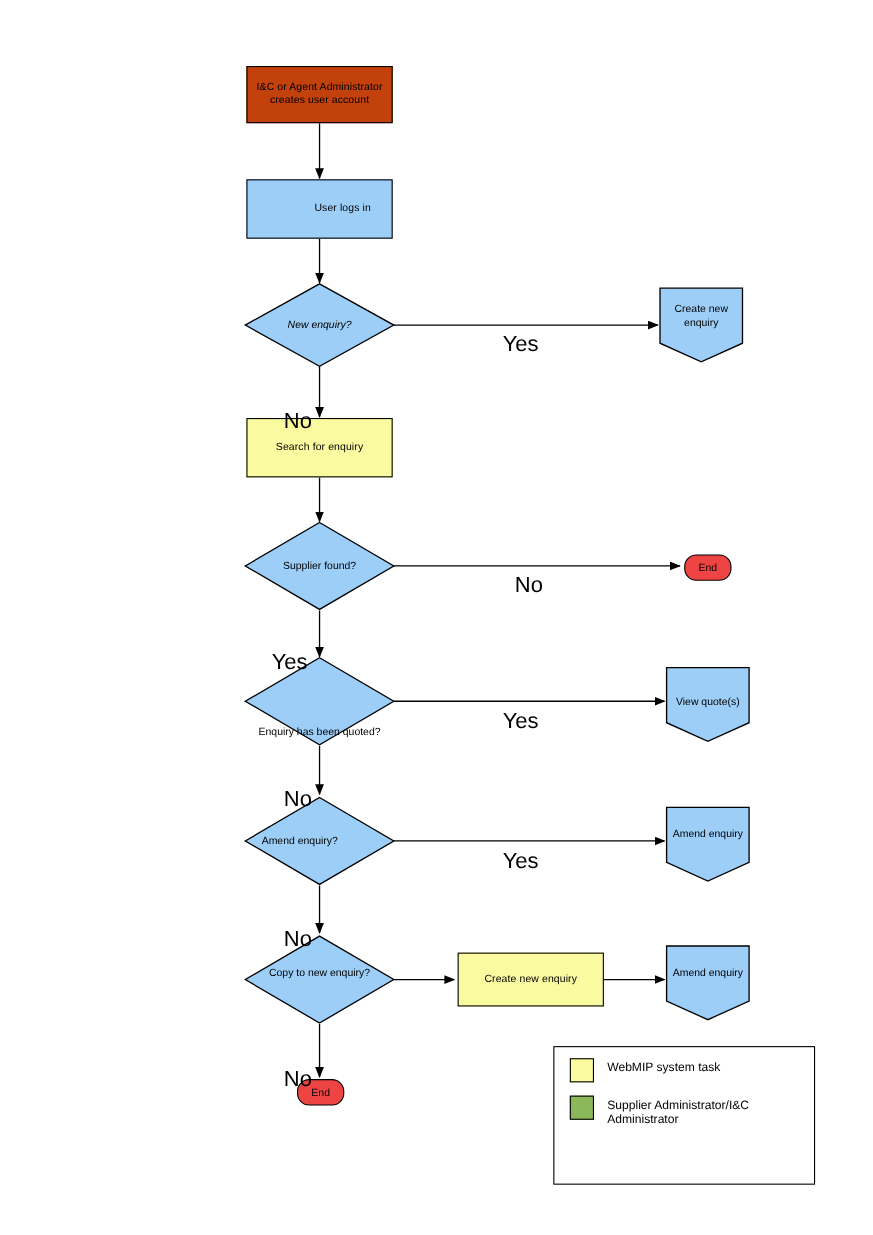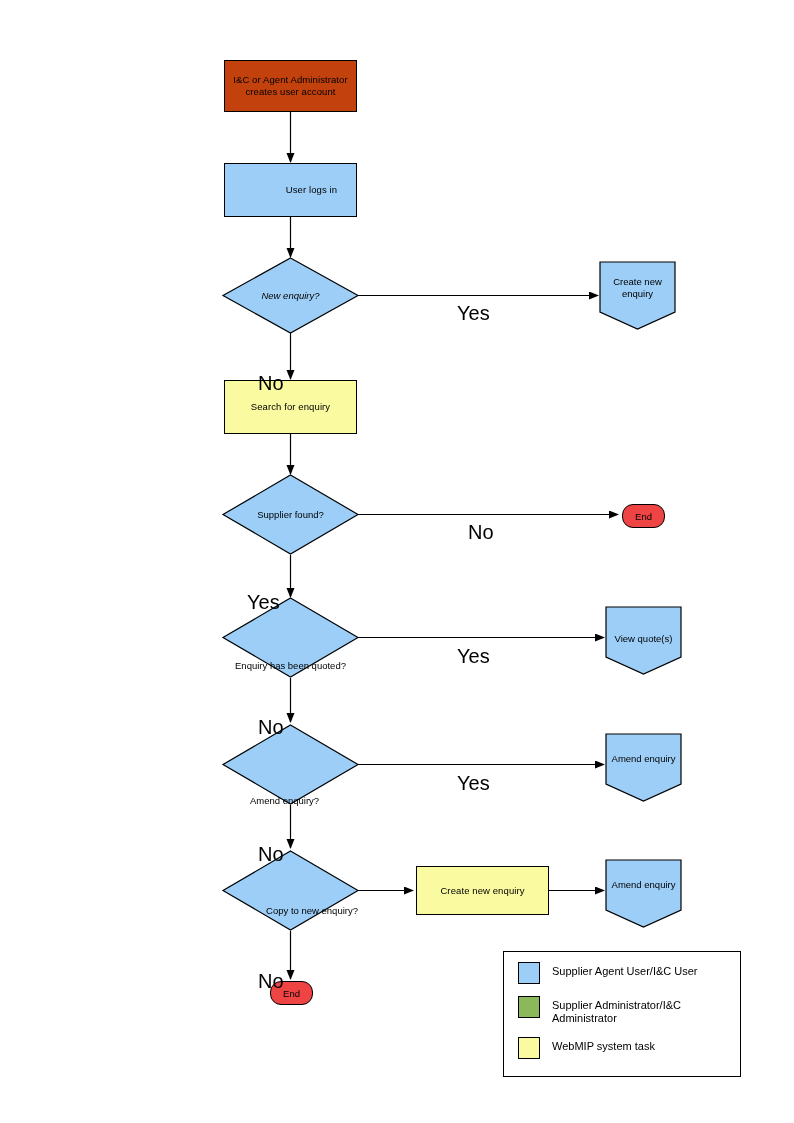--- a/index.html
+++ b/index.html
@@ -190,29 +190,29 @@
 </div>
 
 <div class="label-overlay" style="left:223px; top:652px; width:135px; height:28px;">
   <span>Enquiry has been quoted?</span>
 </div>
 
 <div class="label-overlay" style="left:606px; top:631px; width:75px; height:16px;">
   <span>View quote(s)</span>
 </div>
 
-<div class="label-overlay" style="left:217px; top:751px; width:135px; height:28px;margin-top:36px;">
+<div class="label-overlay" style="left:205px; top:751px; width:135px; height:28px;">
   <span>Amend enquiry?</span>
 </div>
 
 <div class="label-overlay" style="left:605px; top:751px; width:77px; height:16px;">
   <span>Amend enquiry</span>
 </div>
 
-<div class="label-overlay" style="left:223px; top:897px; width:135px; height:28px;justify-content:flex-end;">
+<div class="label-overlay" style="left:223px; top:871px; width:135px; height:28px;">
   <span>Copy to new enquiry?</span>
 </div>
 
 <div class="node rect fill-yellow" style="left:416px; top:866px; width:133px; height:49px;">
   <span>Create new enquiry</span>
 </div>
 
 <div class="label-overlay" style="left:605px; top:877px; width:77px; height:16px;">
   <span>Amend enquiry</span>
 </div>
@@ -230,24 +230,20 @@
 <div class="edge-label" style="left:457px; top:613px;">Yes</div>
 <div class="edge-label" style="left:258px; top:684px;">No</div>
 
 <div class="edge-label" style="left:457px; top:740px;">Yes</div>
 <div class="edge-label" style="left:258px; top:811px;">No</div>
 
 <div class="edge-label" style="left:258px; top:938px;">No</div>
 
 <div id="legend">
   <div class="legend-row">
-    <span class="legend-swatch" style="background:#9CCEF7;"></span>
-    <span class="legend-text">Supplier Agent User/I&amp;C User</span>
+    <span class="legend-swatch" style="background:#FAFAA0;"></span>
+    <span class="legend-text">WebMIP system task</span>
   </div>
   <div class="legend-row">
     <span class="legend-swatch" style="background:#8CB85C;"></span>
     <span class="legend-text">Supplier Administrator/I&amp;C Administrator</span>
   </div>
-  <div class="legend-row">
-    <span class="legend-swatch" style="background:#FAFAA0;"></span>
-    <span class="legend-text">WebMIP system task</span>
-  </div>
 </div>
 
 </body></html>

